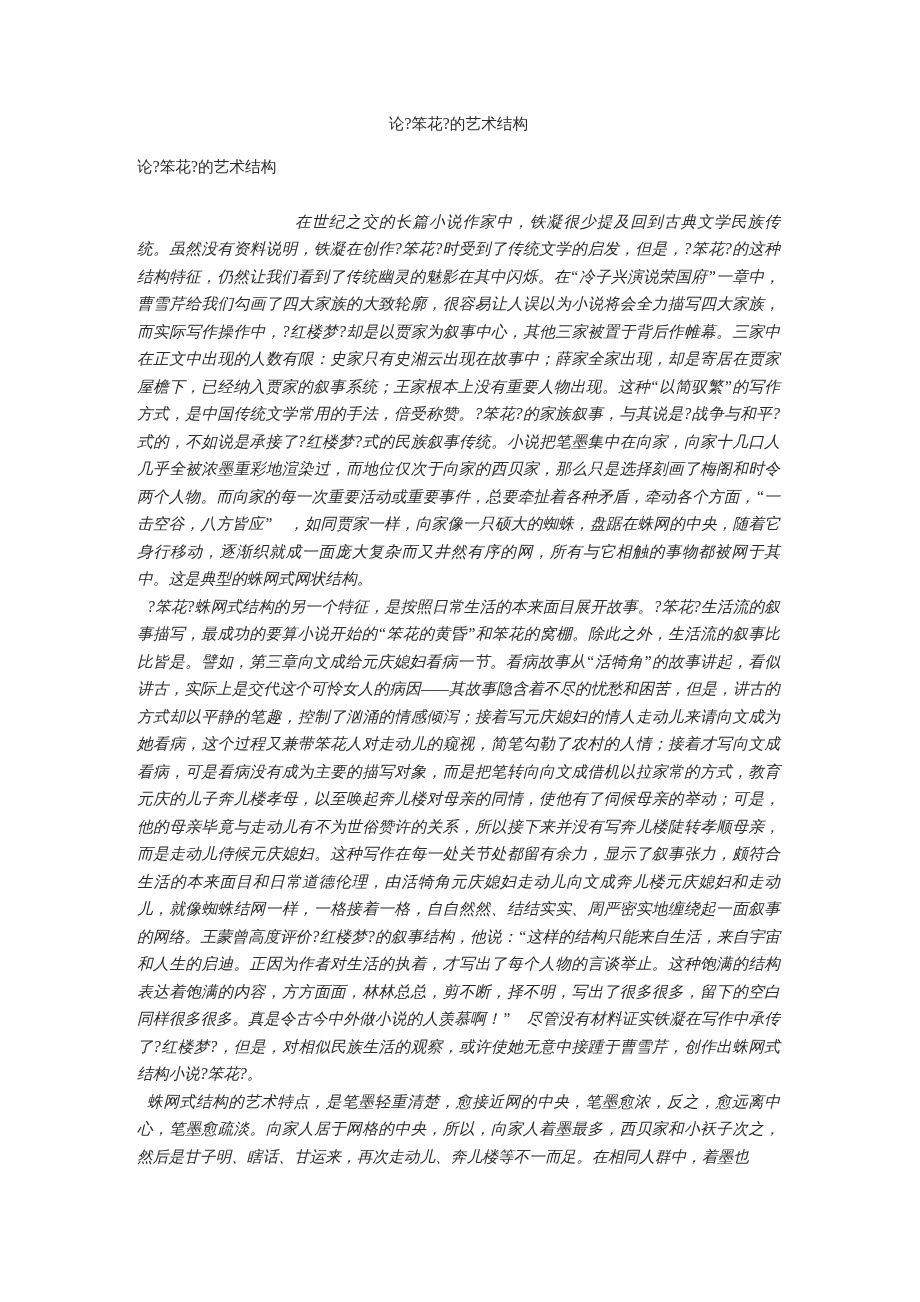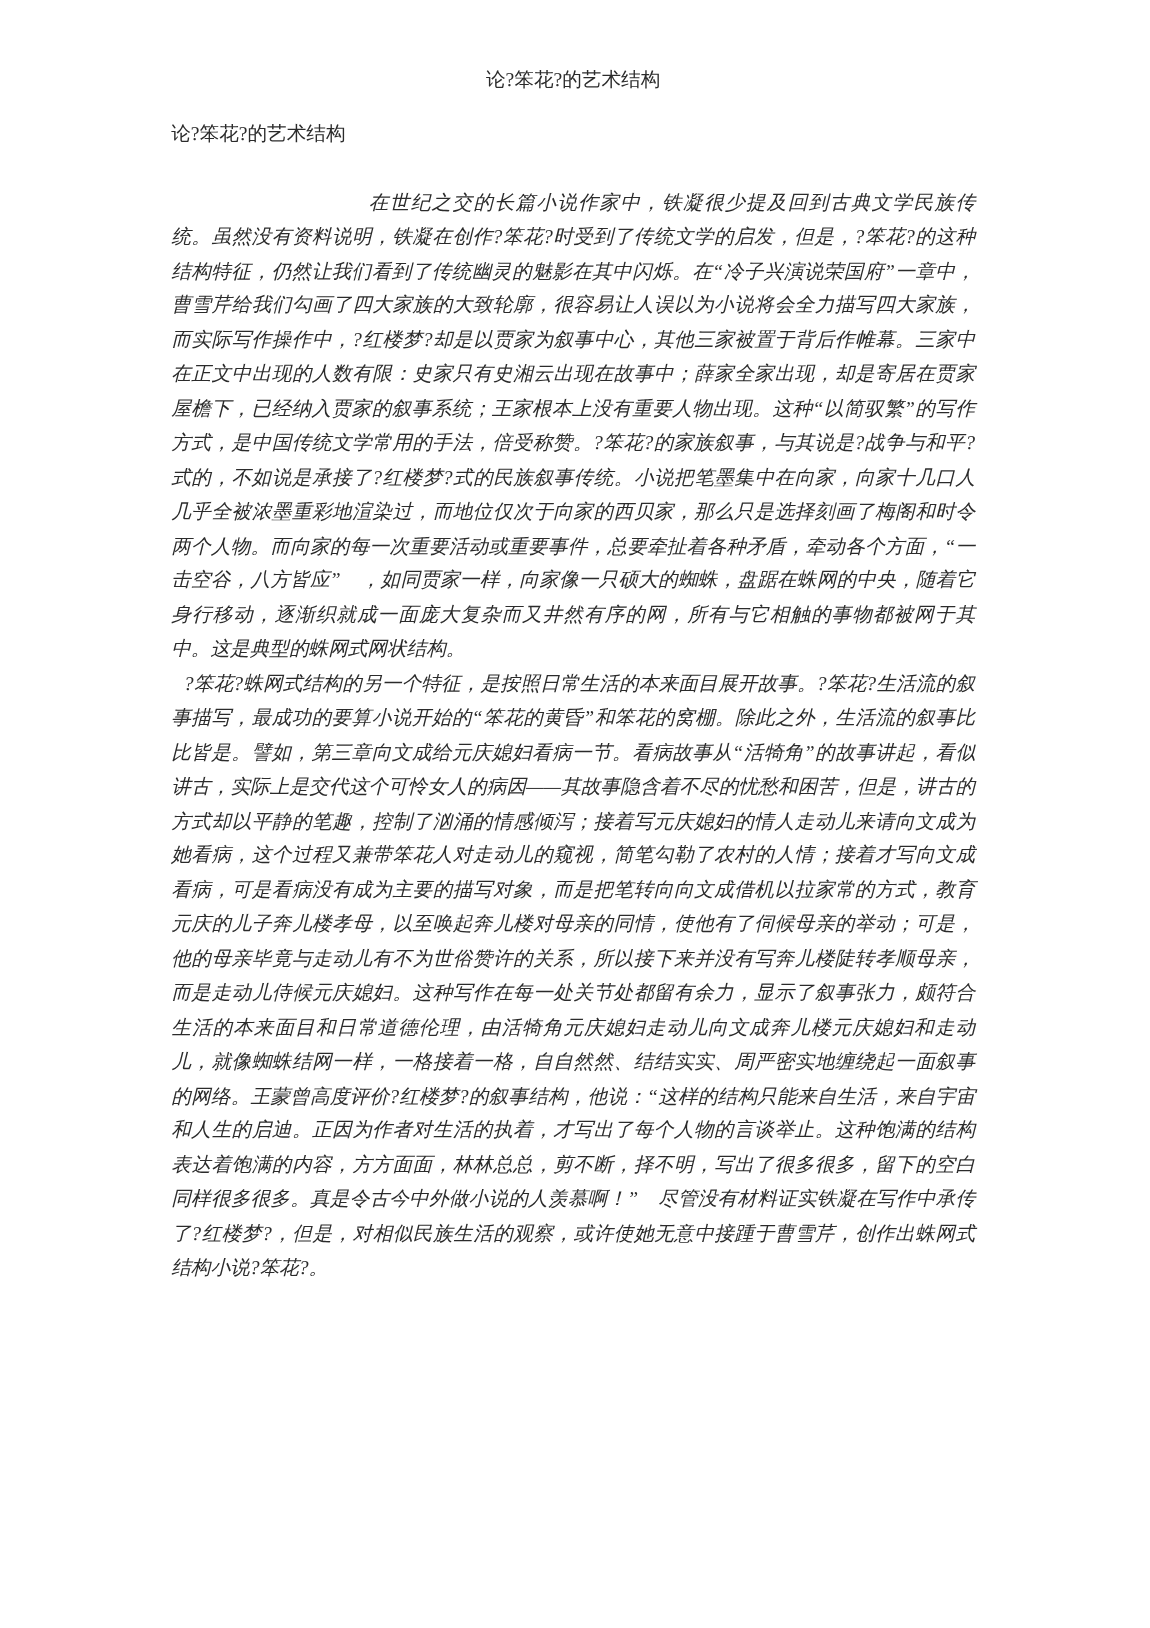--- a/index.html
+++ b/index.html
@@ -16,21 +16,21 @@
   }
   .page {
     width: 920px;
     height: 1302px;
     background: #ffffff;
     box-sizing: border-box;
   }
   .content {
     margin-left: 137px;
     width: 643px;
-    padding-top: 51px;
+    padding-top: 110px;
     font-size: 15.7px;
     line-height: 27.5px;
   }
   .doc-title {
     text-align: center;
     margin: 0;
     font-size: 15.7px;
     font-weight: normal;
     line-height: 27.5px;
   }
@@ -57,14 +57,15 @@
 </style>
 </head>
 <body>
 
 <div class="page">
   <div class="content">
     <h1 class="doc-title">论?笨花?的艺术结构</h1>
     <h2 class="doc-heading">论?笨花?的艺术结构</h2>
     <p class="body-para first">在世纪之交的长篇小说作家中，铁凝很少提及回到古典文学民族传统。虽然没有资料说明，铁凝在创作?笨花?时受到了传统文学的启发，但是，?笨花?的这种结构特征，仍然让我们看到了传统幽灵的魅影在其中闪烁。在“冷子兴演说荣国府”一章中，曹雪芹给我们勾画了四大家族的大致轮廓，很容易让人误以为小说将会全力描写四大家族，而实际写作操作中，?红楼梦?却是以贾家为叙事中心，其他三家被置于背后作帷幕。三家中在正文中出现的人数有限：史家只有史湘云出现在故事中；薛家全家出现，却是寄居在贾家屋檐下，已经纳入贾家的叙事系统；王家根本上没有重要人物出现。这种“以简驭繁”的写作方式，是中国传统文学常用的手法，倍受称赞。?笨花?的家族叙事，与其说是?战争与和平?式的，不如说是承接了?红楼梦?式的民族叙事传统。小说把笔墨集中在向家，向家十几口人几乎全被浓墨重彩地渲染过，而地位仅次于向家的西贝家，那么只是选择刻画了梅阁和时令两个人物。而向家的每一次重要活动或重要事件，总要牵扯着各种矛盾，牵动各个方面，“一击空谷，八方皆应”　，如同贾家一样，向家像一只硕大的蜘蛛，盘踞在蛛网的中央，随着它身行移动，逐渐织就成一面庞大复杂而又井然有序的网，所有与它相触的事物都被网于其中。这是典型的蛛网式网状结构。</p>
     <p class="body-para small-indent">?笨花?蛛网式结构的另一个特征，是按照日常生活的本来面目展开故事。?笨花?生活流的叙事描写，最成功的要算小说开始的“笨花的黄昏”和笨花的窝棚。除此之外，生活流的叙事比比皆是。譬如，第三章向文成给元庆媳妇看病一节。看病故事从“活犄角”的故事讲起，看似讲古，实际上是交代这个可怜女人的病因——其故事隐含着不尽的忧愁和困苦，但是，讲古的方式却以平静的笔趣，控制了汹涌的情感倾泻；接着写元庆媳妇的情人走动儿来请向文成为她看病，这个过程又兼带笨花人对走动儿的窥视，简笔勾勒了农村的人情；接着才写向文成看病，可是看病没有成为主要的描写对象，而是把笔转向向文成借机以拉家常的方式，教育元庆的儿子奔儿楼孝母，以至唤起奔儿楼对母亲的同情，使他有了伺候母亲的举动；可是，他的母亲毕竟与走动儿有不为世俗赞许的关系，所以接下来并没有写奔儿楼陡转孝顺母亲，而是走动儿侍候元庆媳妇。这种写作在每一处关节处都留有余力，显示了叙事张力，颇符合生活的本来面目和日常道德伦理，由活犄角元庆媳妇走动儿向文成奔儿楼元庆媳妇和走动儿，就像蜘蛛结网一样，一格接着一格，自自然然、结结实实、周严密实地缠绕起一面叙事的网络。王蒙曾高度评价?红楼梦?的叙事结构，他说：“这样的结构只能来自生活，来自宇宙和人生的启迪。正因为作者对生活的执着，才写出了每个人物的言谈举止。这种饱满的结构表达着饱满的内容，方方面面，林林总总，剪不断，择不明，写出了很多很多，留下的空白同样很多很多。真是令古今中外做小说的人羡慕啊！”　尽管没有材料证实铁凝在写作中承传了?红楼梦?，但是，对相似民族生活的观察，或许使她无意中接踵于曹雪芹，创作出蛛网式结构小说?笨花?。</p>
+    <p class="body-para small-indent">蛛网式结构的艺术特点，是笔墨轻重清楚，愈接近网的中央，笔墨愈浓，反之，愈远离中心，笔墨愈疏淡。向家人居于网格的中央，所以，向家人着墨最多，西贝家和小袄子次之，然后是甘子明、瞎话、甘运来，再次走动儿、奔儿楼等不一而足。在相同人群中，着墨也</p>
   </div>
 </div>
 
 </body></html>

